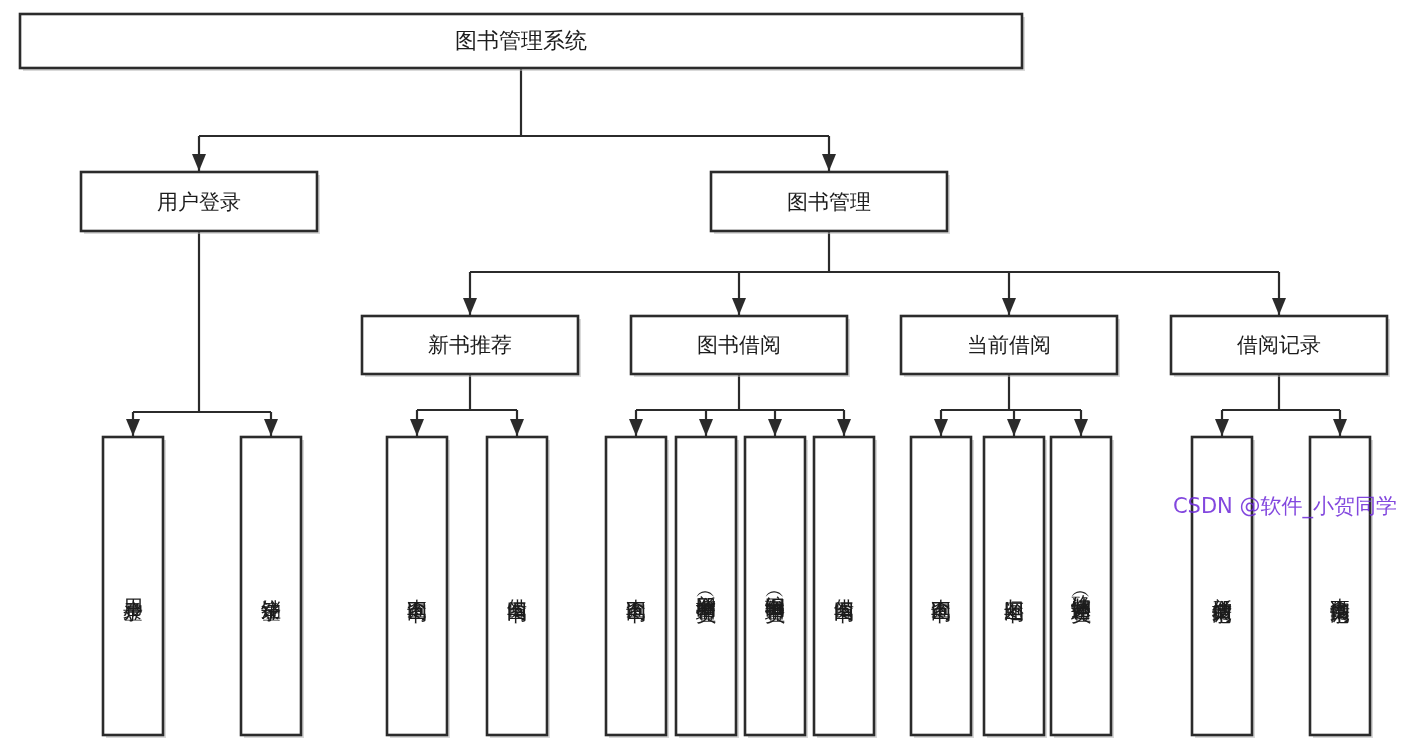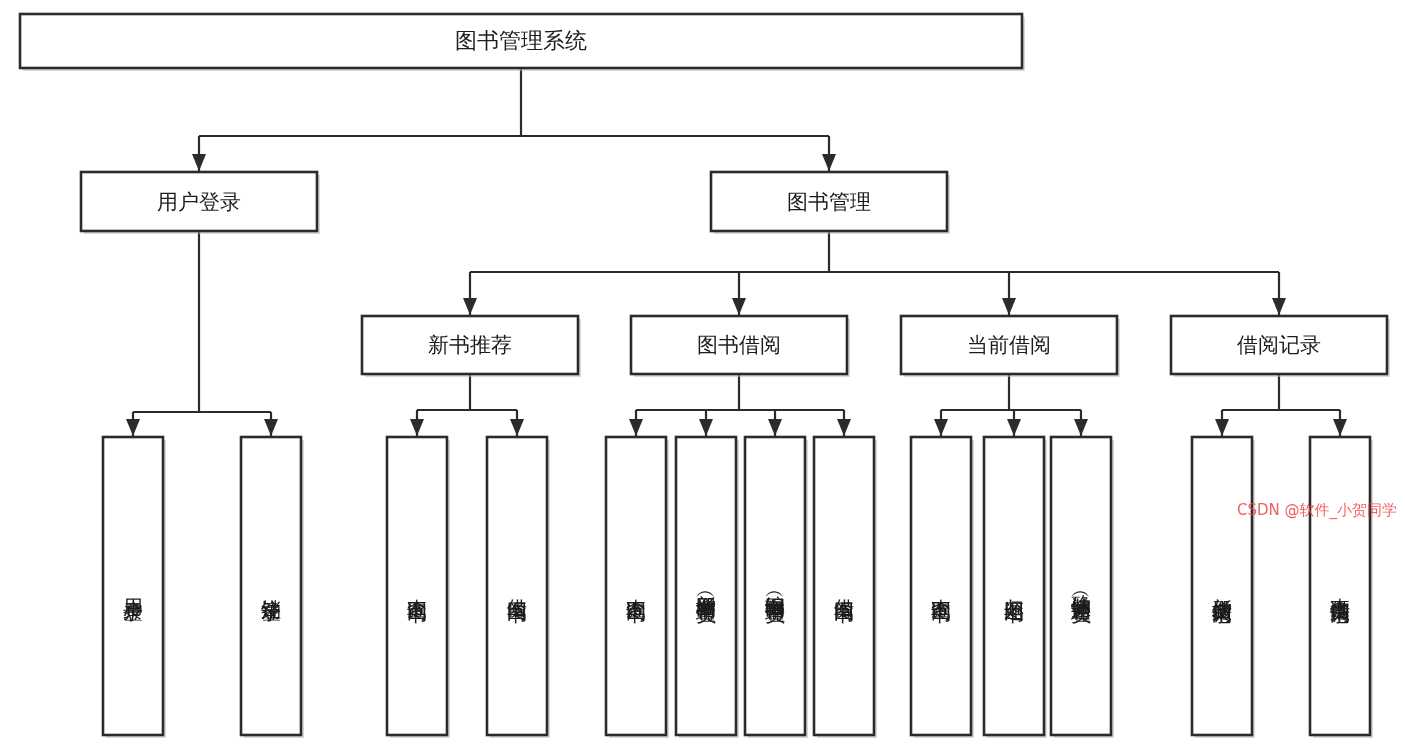--- a/index.html
+++ b/index.html
@@ -70,22 +70,22 @@
     white-space: nowrap;
     text-align: center;
     pointer-events: none;
     user-select: none;
   }
   .watermark {
     position: absolute;
     right: 8px;
     bottom: 4px;
     font-family: "DejaVu Sans", "Liberation Sans", sans-serif;
-    font-size: 15px;
-    color: #ef4444;
+    font-size: 21px;
+    color: #6d28d9;
     opacity: 0.85;
     white-space: nowrap;
     user-select: none;
   }
 </style>
 </head>
 <body>
 
 <div id="diagram-root">
 

